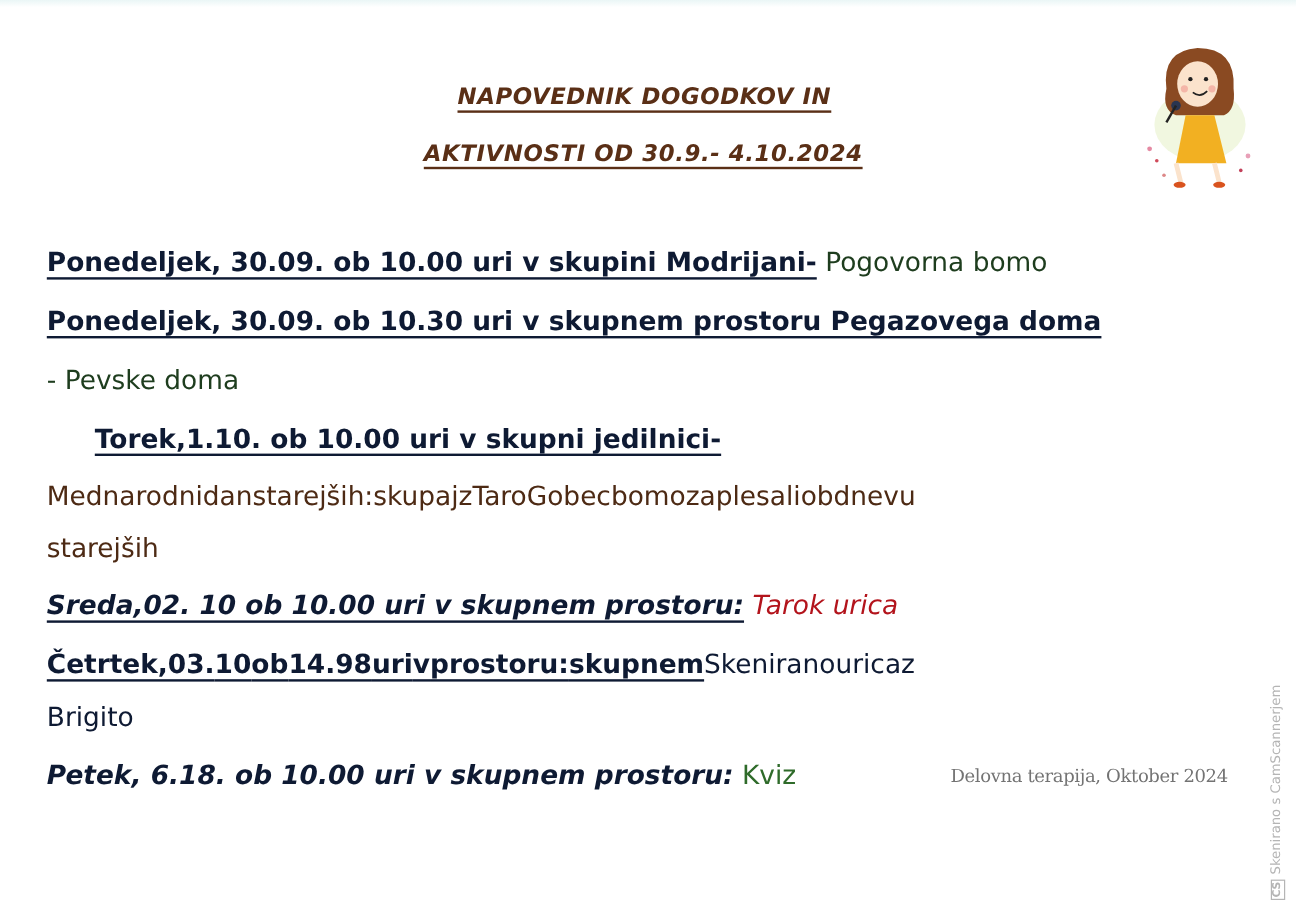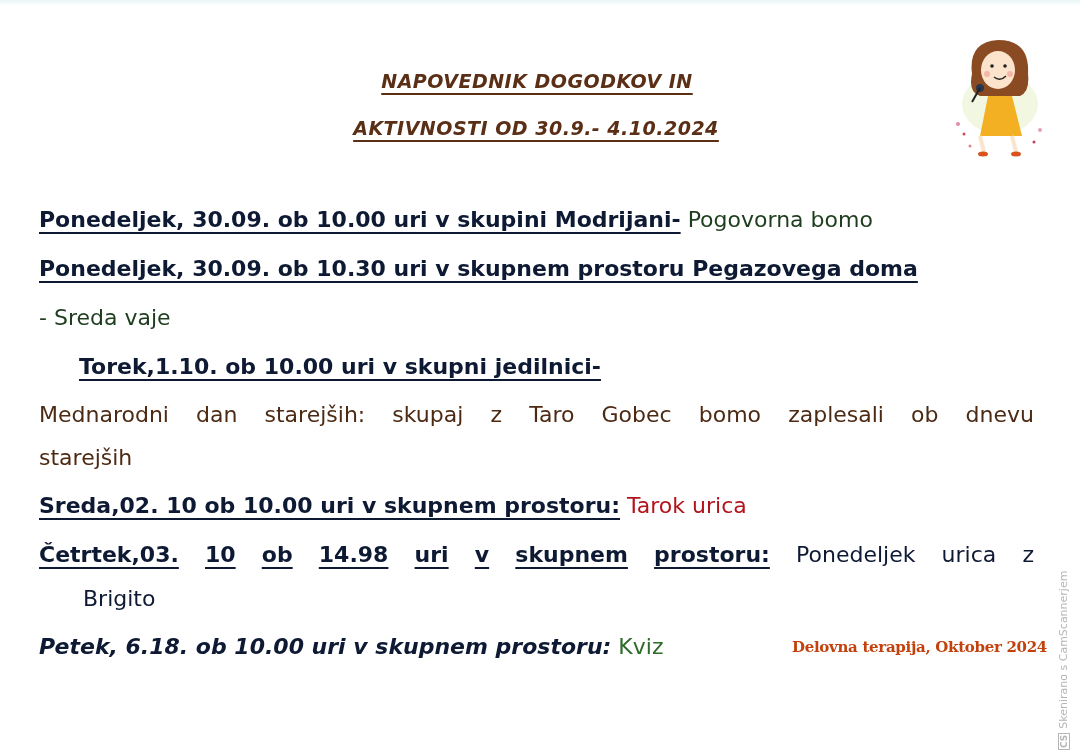--- a/index.html
+++ b/index.html
@@ -17,24 +17,24 @@
   }
   .t1 { top:70px; left:-3px; }
   .t2 { top:117px; left:-4px; }
   .line { position:absolute; left:39px; font-size:22px; white-space:nowrap; line-height:30px; }
   .lbl { color:#0e1a33; font-weight:bold; text-decoration:underline; text-decoration-thickness:2px; text-underline-offset:5px; }
   .plain-dark { color:#0e1a33; }
   .green { color:#1e3d1e; }
   .brown { color:#4d2a14; }
   .red { color:#b3141c; }
   .kviz { color:#2f6b2a; }
-  .just { width:995px; display:flex; justify-content:space-between; }
+  .just { width:995px; display:flex; justify-content:flex-start; }
   .just span { display:inline-block; }
   .italic { font-style:italic; }
-  .footer-note { position:absolute; left:792px; top:638px; font-family:"DejaVu Serif", serif; font-size:15px; color:#c2410c; letter-spacing:-0.3px;font-weight:bold; }
+  .footer-note { position:absolute; left:792px; top:638px; font-family:"DejaVu Serif", serif; font-size:15px; color:#737373; letter-spacing:-0.3px; }
   .watermark { position:absolute; left:1057px; top:575px; width:20px; height:175px; }
   .watermark .txt { position:absolute; left:0; top:0; transform-origin: left top; transform: rotate(-90deg) translate(-175px, 0);
     width:175px; height:18px; font-size:11px; color:#b5b5b5; font-family:"DejaVu Sans", sans-serif; white-space:nowrap; }
   .cs { display:inline-block; border:1px solid #b5b5b5; font-size:9px; padding:0 1px; margin-right:4px; font-weight:bold; }
   .singer { position:absolute; left:950px; top:34px; width:100px; height:125px; }
 </style>
 </head>
 <body>
 
 <div class="topfade"></div>
@@ -64,58 +64,58 @@
     <circle cx="20" cy="112" r="1.5" fill="#d88"></circle>
 </svg>
 
 <div class="line" style="top:205px;">
   <span class="lbl">Ponedeljek, 30.09. ob 10.00 uri v skupini Modrijani-</span><span class="green"> Pogovorna bomo</span>
 </div>
 
 <div class="line" style="top:254px;">
   <span class="lbl">Ponedeljek, 30.09. ob 10.30 uri v skupnem prostoru Pegazovega doma</span>
 </div>
-<div class="line green" style="top:303px;">- Sreda vaje</div>
+<div class="line green" style="top:303px;">- Pevske doma</div>
 
 <div class="line" style="top:352px;margin-left:40px;">
   <span class="lbl">Torek,1.10.  ob 10.00 uri v skupni jedilnici-</span>
 </div>
 <div class="line brown just" style="top:400px;">
   <span>Mednarodni</span>
   <span>dan</span>
   <span>starejših:</span>
   <span>skupaj</span>
   <span>z</span>
   <span>Taro</span>
   <span>Gobec</span>
   <span>bomo</span>
   <span>zaplesali</span>
   <span>ob</span>
   <span>dnevu</span>
 </div>
 <div class="line brown" style="top:443px;">starejših</div>
 
-<div class="line" style="top:491px;">
+<div class="line" style="top:491px;font-style:italic;">
   <span class="lbl">Sreda,02. 10 ob 10.00 uri v skupnem prostoru:</span><span class="red"> Tarok urica</span>
 </div>
 
 <div class="line just" style="top:540px;">
   <span class="lbl">Četrtek,03.</span>
   <span class="lbl">10</span>
   <span class="lbl">ob</span>
   <span class="lbl">14.98</span>
   <span class="lbl">uri</span>
   <span class="lbl">v</span>
+  <span class="lbl">prostoru:</span>
   <span class="lbl">skupnem</span>
-  <span class="lbl">prostoru:</span>
-  <span class="plain-dark">Ponedeljek</span>
+  <span class="plain-dark">Skenirano</span>
   <span class="plain-dark">urica</span>
   <span class="plain-dark">z</span>
 </div>
-<div class="line plain-dark" style="top:584px;margin-left:44px;">Brigito</div>
+<div class="line plain-dark" style="top:584px;">Brigito</div>
 
 <div class="line" style="top:632px;">
   <span class="plain-dark italic" style="font-weight:bold;">Petek, 6.18. ob 10.00 uri v skupnem prostoru:</span><span class="kviz"> Kviz</span>
 </div>
 
 <div class="footer-note">Delovna terapija, Oktober 2024</div>
 
 <div class="watermark">
   <div class="txt"><span class="cs">CS</span><span>Skenirano s CamScannerjem</span></div>
 </div>

